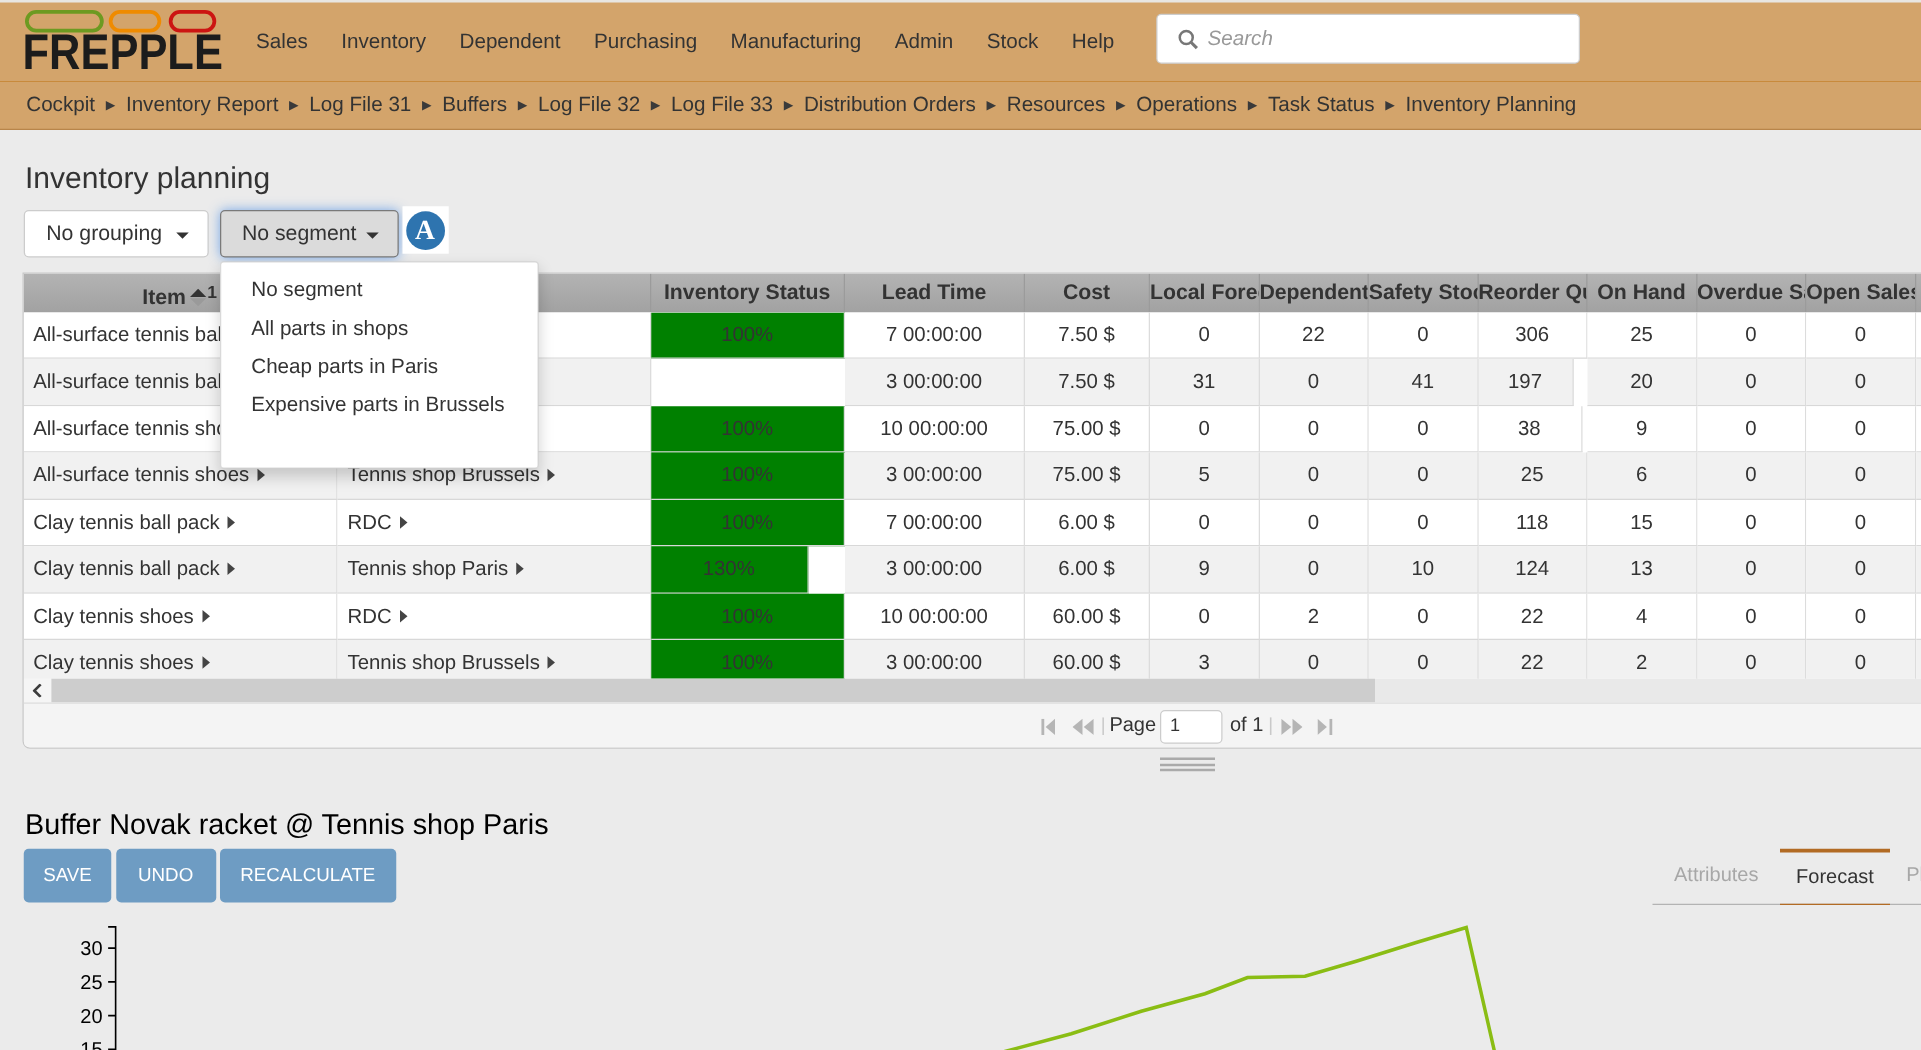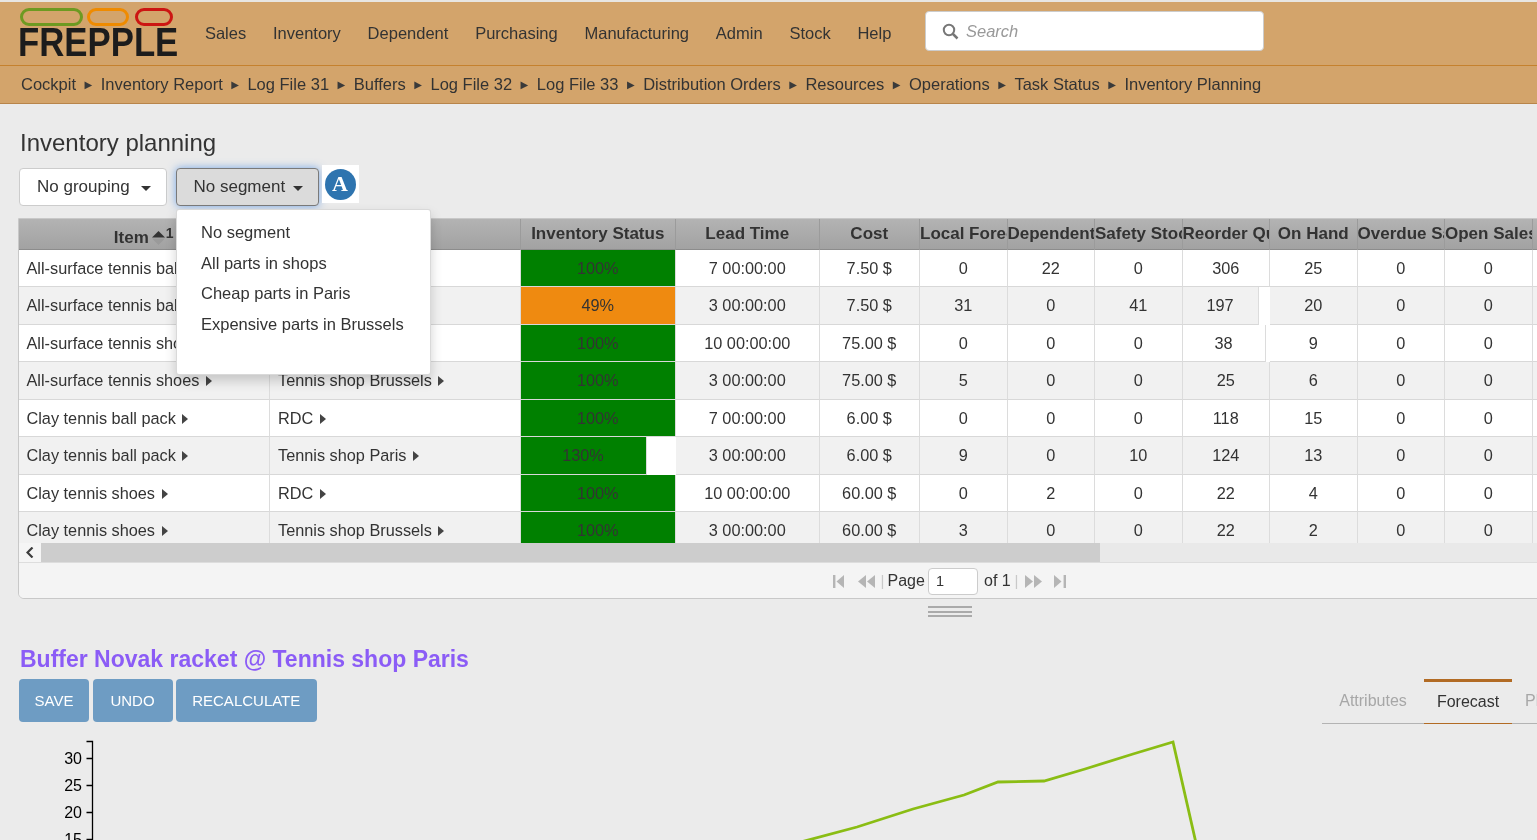--- a/index.html
+++ b/index.html
@@ -23,21 +23,21 @@
   .search .mag { position:absolute; left:16px; top:11px; }
   .search .ph { position:absolute; left:40px; top:10px; font-size:16.5px; color:#999;font-style:italic; }
 
   
   .crumbs { position:absolute; left:0; top:66px; width:1537px; height:38px; background:#d3a46b;
             border-bottom:1px solid #b8854a; font-size:16.5px; color:#333; line-height:37px; white-space:nowrap;}
   .crumbs .sep { display:inline-block; margin:0 8.5px; font-size:10px; position:relative; top:-2px; color:#3a3a3a;}
 
   
   h1.title { position:absolute; left:20px; top:128.5px; font-size:24px; font-weight:400; color:#333; }
-  h2.buffer { position:absolute; left:20px; top:645.5px; font-size:23px; font-weight:700; color:#8b5cf6; }
+  h2.buffer { position:absolute; left:20px; top:645.5px; font-size:23px; font-weight:400; color:#000000; }
 
   
   .btn-grouping { position:absolute; left:19px; top:168px; width:148px; height:38px; background:#fff;
                   border:1px solid #ccc; border-radius:4px; font-size:17px; color:#333; line-height:36px;
                   padding-left:17px; }
   .btn-segment { position:absolute; left:175.5px; top:168px; width:143px; height:38px; background:#dbdbdb;
                  border:1px solid #7a7a7a; border-radius:4px; font-size:17px; color:#333; line-height:36px;
                  padding-left:17px; box-shadow:0 0 9px rgba(90,150,230,.8); }
   .caret { position:absolute; right:15px; top:17px; width:0; height:0; border-left:5px solid transparent;
            border-right:5px solid transparent; border-top:5px solid #333; }
@@ -169,21 +169,20 @@
         <div class="c" style="left:1076.5px;width:87.5px">0</div>
         <div class="c" style="left:1164px;width:87.5px">306</div>
         <div class="c" style="left:1251.5px;width:87.5px">25</div>
         <div class="c" style="left:1339px;width:87.5px">0</div>
         <div class="c" style="left:1426.5px;width:87.5px">0</div>
         <div class="c" style="left:1514px;width:87.5px"></div>
       </div>
       <div class="grow even" style="top:37.5px">
         <div class="c l" style="left:0px;width:251.5px">All-surface tennis balls&nbsp;<span class="exp"></span></div>
         <div class="c l" style="left:251.5px;width:250.5px">Tennis shop Paris&nbsp;<span class="exp"></span></div>
-        <div class="c warn" style="left:502px;width:155.5px">49%</div>
         <div class="c" style="left:657.5px;width:143.5px">3 00:00:00</div>
         <div class="c" style="left:801px;width:100.5px">7.50 $</div>
         <div class="c" style="left:901.5px;width:87.5px">31</div>
         <div class="c" style="left:989px;width:87.5px">0</div>
         <div class="c" style="left:1076.5px;width:87.5px">41</div>
         <div class="c" style="left:1164px;width:76px">197</div>
         <div class="c" style="left:1251.5px;width:87.5px">20</div>
         <div class="c" style="left:1339px;width:87.5px">0</div>
         <div class="c" style="left:1426.5px;width:87.5px">0</div>
         <div class="c" style="left:1514px;width:87.5px"></div>

